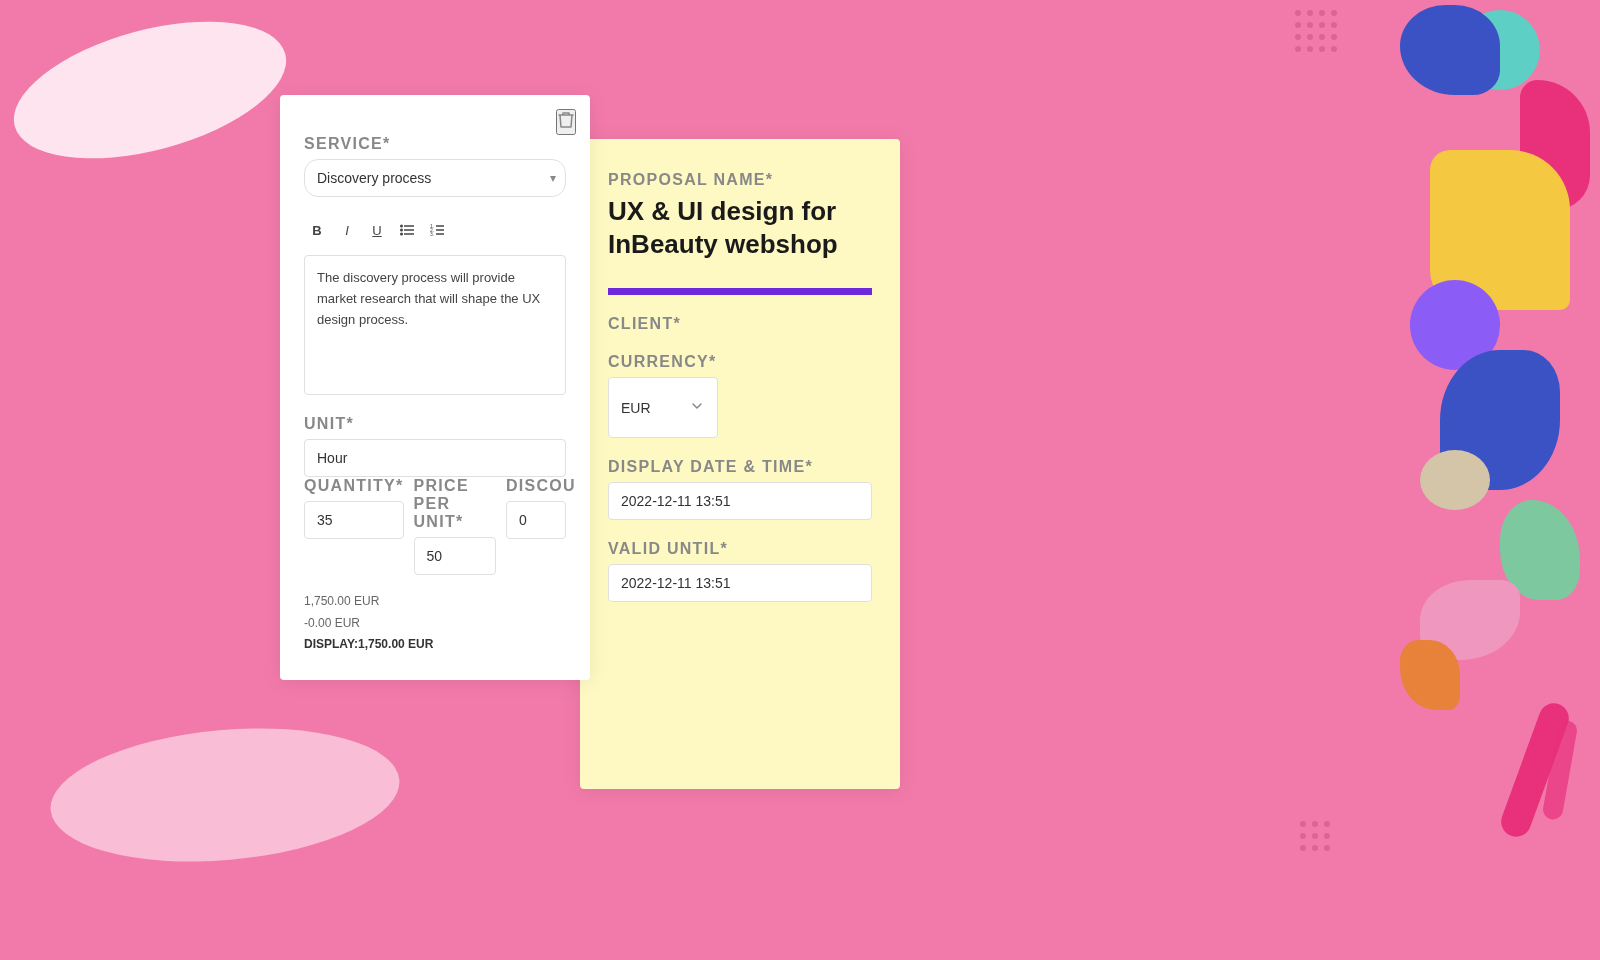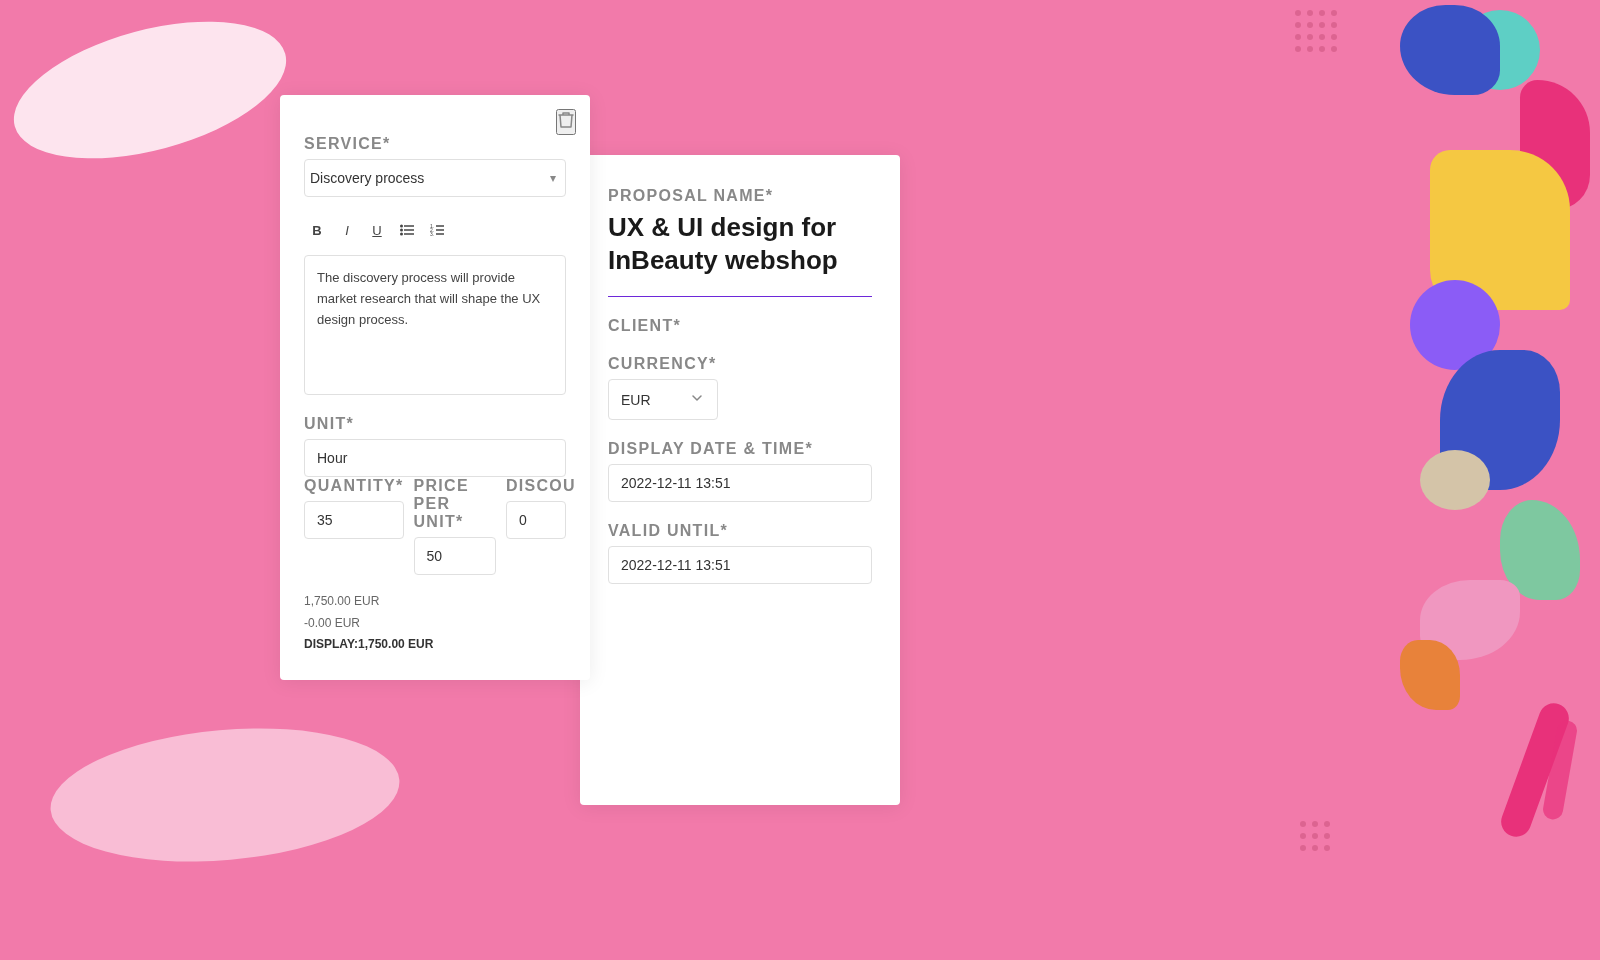--- a/index.html
+++ b/index.html
@@ -39,29 +39,29 @@
       width: 310px;
       min-height: 560px;
       padding: 20px 24px 24px;
       position: relative;
       z-index: 2;
       box-shadow: 0 2px 20px rgba(0,0,0,0.08);
     }
 
     
     .card-right {
-      background: #ffffff;
+      background: #fef9c3;
       border-radius: 4px;
       width: 320px;
       min-height: 650px;
       padding: 32px 28px 32px;
       position: relative;
       z-index: 1;
       margin-left: -10px;
-      margin-top: 60px;
+      margin-top: 44px;
       box-shadow: 0 2px 20px rgba(0,0,0,0.08);
     }
 
     
     .delete-btn {
       position: absolute;
       top: 14px;
       right: 14px;
       cursor: pointer;
       color: #888;
@@ -95,22 +95,22 @@
       justify-content: space-between;
     }
 
     .select-wrapper {
       position: relative;
     }
 
     .select-wrapper select {
       width: 100%;
       border: 1px solid #e0e0e0;
-      border-radius: 4px;
-      padding: 10px 5px;
+      border-radius: 14px;
+      padding: 10px 12px;
       font-size: 14px;
       color: #333;
       background: white;
       appearance: none;
       cursor: pointer;
     }
 
     .select-chevron {
       position: absolute;
       right: 10px;
@@ -197,22 +197,22 @@
       color: #333;
     }
 
     
     .proposal-name {
       font-size: 26px;
       font-weight: 700;
       color: #1a1a1a;
       line-height: 1.25;
       margin-bottom: 0;
-      padding-bottom: 20px;
-      border-bottom: 1px solid #6d28d9;
+      padding-bottom: 28px;
+      border-bottom: 7px solid #6d28d9;
     }
 
     .client-select-display {
       width: 100%;
       border: 1px solid #e0e0e0;
       border-radius: 4px;
       padding: 10px 12px;
       font-size: 14px;
       color: #333;
       background: white;
@@ -224,21 +224,21 @@
 
     .client-chevron {
       color: #888;
       font-size: 12px;
     }
 
     .currency-select-display {
       width: 100%;
       border: 1px solid #e0e0e0;
       border-radius: 4px;
-      padding: 10px 12px;
+      padding: 20px 12px;
       font-size: 14px;
       color: #333;
       background: white;
       display: flex;
       align-items: center;
       justify-content: space-between;
       cursor: pointer;
     }
 
     .form-section {

